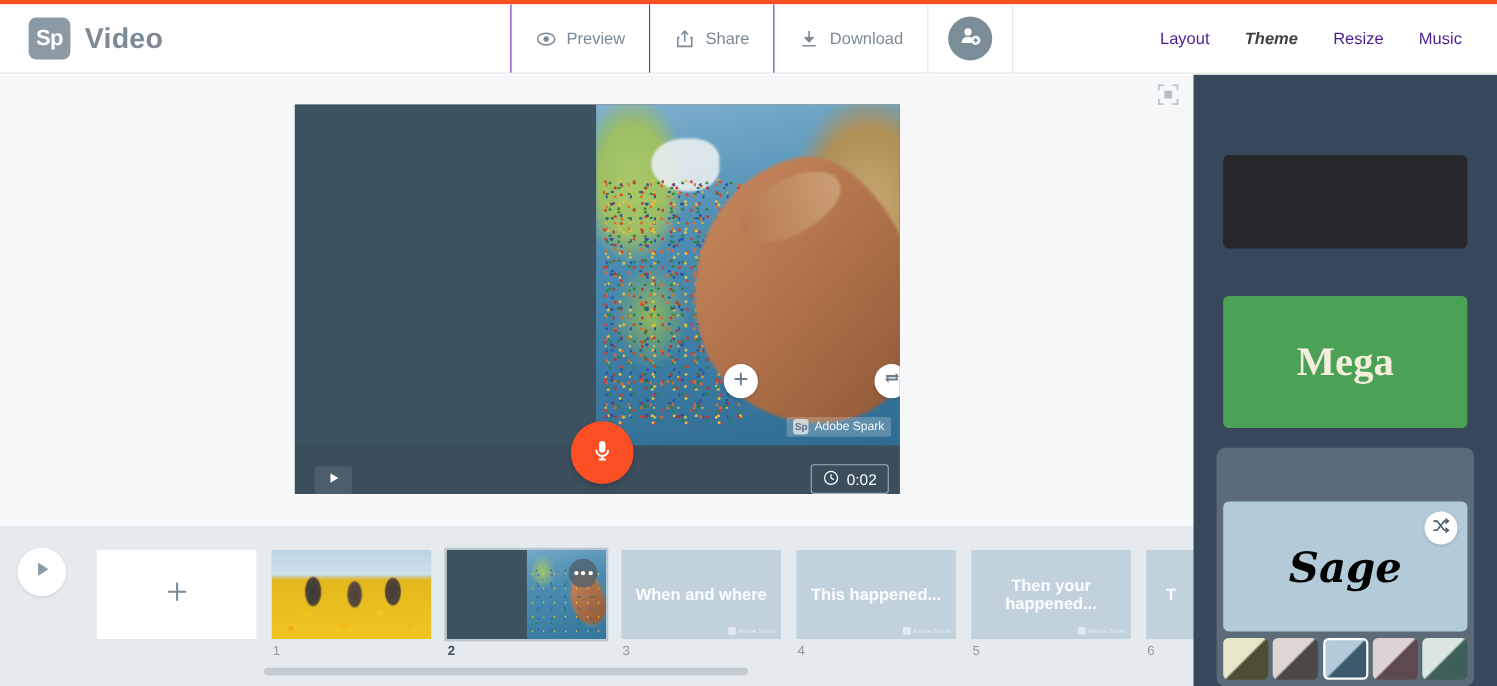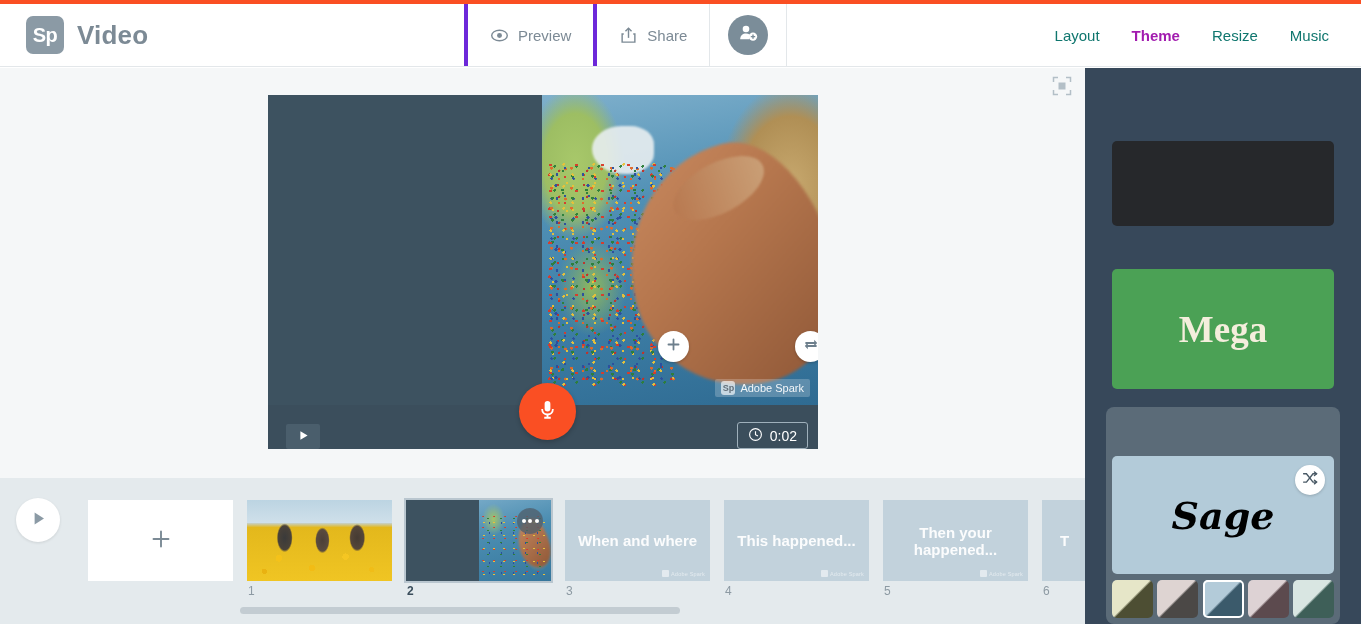--- a/index.html
+++ b/index.html
@@ -36,21 +36,21 @@
     letter-spacing: -0.5px;
   }
   .brand-title {
     font-size: 26px; font-weight: bold; color: #7c8a95; letter-spacing: 0.2px;
   }
 
   .center-actions { display: flex; align-items: stretch; }
   .action-btn {
     display: flex; align-items: center; justify-content: center; gap: 9px;
     padding: 0 22px;
-    border-left: 4px solid #6d28d9;
+    border-left: 1px solid #6d28d9;
     color: #7c8a95; font-size: 15px;
     cursor: pointer; background: none;
     font-family: "Liberation Sans", sans-serif;
   }
   .action-btn:last-child { border-right: 1px solid #e3e7ea; }
   .action-btn svg { display: block; }
   .avatar-btn {
     display: flex; align-items: center; justify-content: center;
     padding: 0 18px; border-left: 1px solid #e3e7ea; border-right: 1px solid #e3e7ea;
     cursor: pointer;
@@ -58,22 +58,22 @@
   .avatar-circle {
     width: 40px; height: 40px; border-radius: 50%;
     background: #7b8d99;
     display: flex; align-items: center; justify-content: center;
   }
 
   .right-nav {
     margin-left: auto; display: flex; align-items: center; gap: 32px;
     padding-right: 32px;
   }
-  .nav-item { font-size: 15px; color: #0f766e; cursor: pointer; }
-  .nav-item.active { color: #a21caf; font-weight: bold; }
+  .nav-item { font-size: 15px; color: #4c1d95; cursor: pointer; }
+  .nav-item.active { color: #404040; font-weight: bold; font-style: italic; }
 
   
   .canvas-area {
     position: absolute; top: 68px; left: 0; width: 1085px; height: 410px;
     background: #f5f7f8;
   }
   .fullscreen-btn {
     position: absolute; top: 7px; right: 10px;
     width: 26px; height: 26px; cursor: pointer;
     display: flex; align-items: center; justify-content: center;
@@ -384,20 +384,30 @@
         <span>
           <svg width="19" height="19" viewBox="0 0 20 20" fill="none" stroke="#7c8a95" stroke-width="1.5">
             <path d="M5 8.5 L3.3 8.5 L3.3 17 L16.7 17 L16.7 8.5 L15 8.5"></path>
             <path d="M10 12.5 L10 2.6"></path>
             <path d="M6.8 5.6 L10 2.4 L13.2 5.6"></path>
           </svg>
         </span>
         <span>Share</span>
       </div>
 
+      <div class="action-btn">
+        <span>
+          <svg width="19" height="19" viewBox="0 0 20 20" fill="none" stroke="#7c8a95" stroke-width="1.6">
+            <path d="M10 2.4 L10 11.6"></path>
+            <path d="M5.8 8 L10 12.4 L14.2 8" fill="#7c8a95" stroke="#7c8a95" stroke-linejoin="round"></path>
+            <path d="M3.6 16.4 L16.4 16.4"></path>
+          </svg>
+        </span>
+        <span>Download</span>
+      </div>
 
       <div class="avatar-btn">
         <div class="avatar-circle">
           <span>
             <svg width="22" height="22" viewBox="0 0 22 22" fill="#ffffff">
               <circle cx="9" cy="7" r="3.3"></circle>
               <path d="M3.2 17.2 C3.2 13.4 5.8 11.4 9 11.4 C10.4 11.4 11.6 11.8 12.6 12.4 L12.6 17.2 Z"></path>
               <circle cx="16" cy="14.6" r="4.2" fill="#ffffff"></circle>
               <path d="M16 12.4 L16 16.8 M13.8 14.6 L18.2 14.6" stroke="#7b8d99" stroke-width="1.4"></path>
             </svg>

